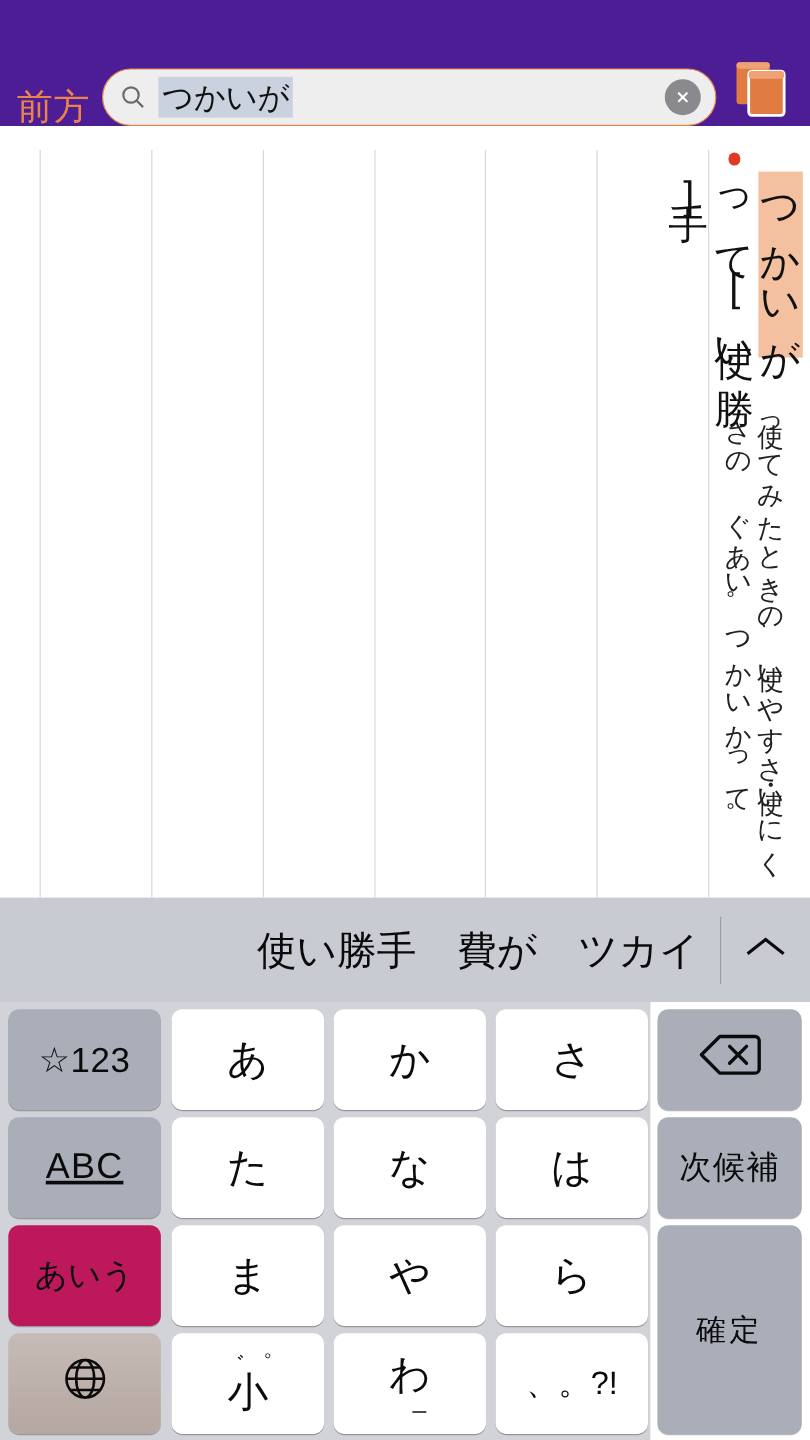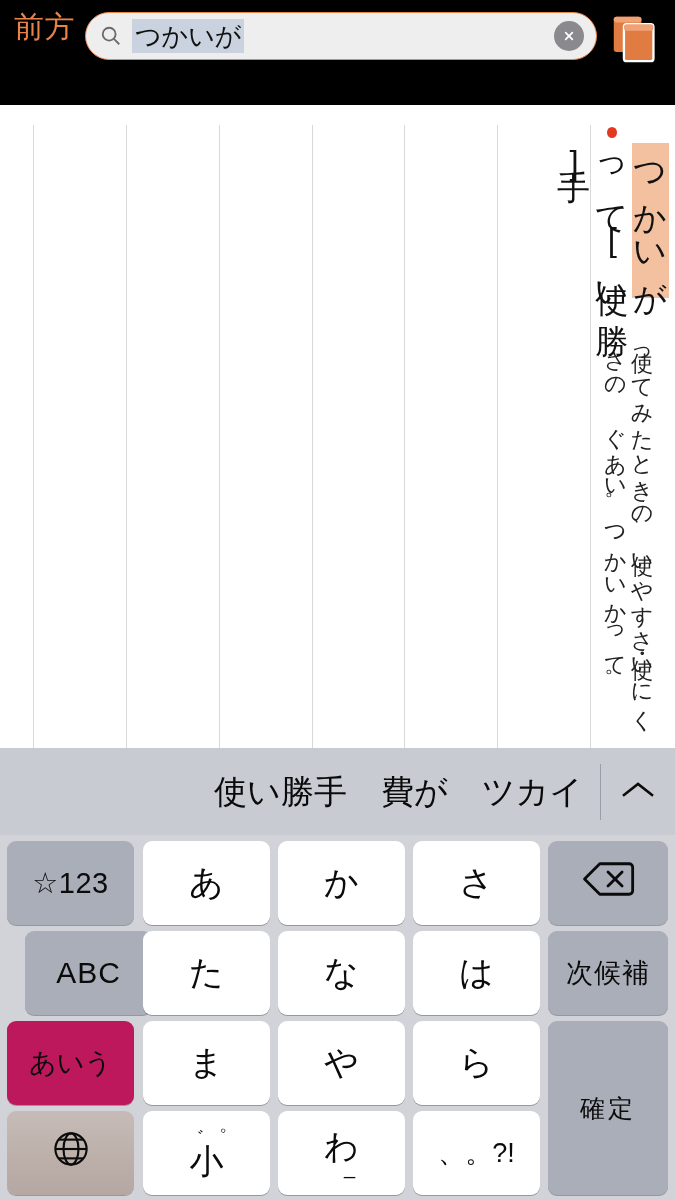--- a/index.html
+++ b/index.html
@@ -6,22 +6,22 @@
   html, body {
     width:675px; height:1200px;
     font-family:"Liberation Sans", "DejaVu Sans", sans-serif;
     background:#ffffff; overflow:hidden;
   }
   #app { position:relative; width:675px; height:1200px; }
 
   
   .header {
     position:absolute; left:0; top:0; width:675px; height:105px;
-    background:#000000;
-    display:flex; align-items:flex-start; padding:12px 14px;
+    background:#4c1d95;
+    display:flex; align-items:flex-end; padding:0 14px;
   }
   .scope-label {
     color:#e8834a; font-size:30px; line-height:1;
     letter-spacing:0.5px; white-space:nowrap; margin-right:10px;
   }
   .search-field {
     position:relative; flex:1; height:48px;
     background:#eeeeee; border:1.5px solid #e8854c; border-radius:24px;
     display:flex; align-items:center; padding:0 14px;
   }
@@ -81,21 +81,21 @@
   }
   .cand.clipped { overflow:hidden; }
   .cand-divider { width:1px; height:56px; background:#9a9ea6; flex:0 0 1px; }
   .expand-btn {
     width:74px; height:100%; display:flex;
     align-items:center; justify-content:center;
   }
 
   
   .keyboard {
-    position:absolute; left:0; top:835px; width:675px; height:365px;
+    position:absolute; left:0; top:835px; width:542px; height:365px;
     background:#d1d3d9; padding:6px 5px 8px 5px;
   }
   .kb-grid {
     position:relative; width:665px; height:351px;
   }
   .key {
     position:absolute; border-radius:9px;
     display:flex; align-items:center; justify-content:center;
     box-shadow:0 1px 0 rgba(0,0,0,0.28);
     font-size:34px; color:#0b0b0b; user-select:none;
@@ -206,21 +206,21 @@
       <div class="key gray" style="left:543px;top:0;width:120px;height:84px;">
         <span>
           <svg viewBox="0 0 46 32" width="54" height="38" fill="none" stroke="#0b0b0b" stroke-width="2.4" stroke-linejoin="round">
             <path d="M16 3 H41 a3 3 0 0 1 3 3 V26 a3 3 0 0 1 -3 3 H16 L3 16 Z"></path>
             <line x1="23" y1="10" x2="35" y2="22" stroke-linecap="round"></line>
             <line x1="35" y1="10" x2="23" y2="22" stroke-linecap="round"></line>
           </svg>
         </span>
       </div>
 
-      <div class="key gray" style="left:20px;top:90px;width:127px;height:84px;">
+      <div class="key gray" style="left:2px;top:90px;width:127px;height:84px;text-decoration:underline;">
         <span class="lbl-abc">ABC</span>
       </div>
       <div class="key white" style="left:138px;top:90px;width:127px;height:84px;">
         <span>た</span>
       </div>
       <div class="key white" style="left:273px;top:90px;width:127px;height:84px;">
         <span>な</span>
       </div>
       <div class="key white" style="left:408px;top:90px;width:127px;height:84px;">
         <span>は</span>

